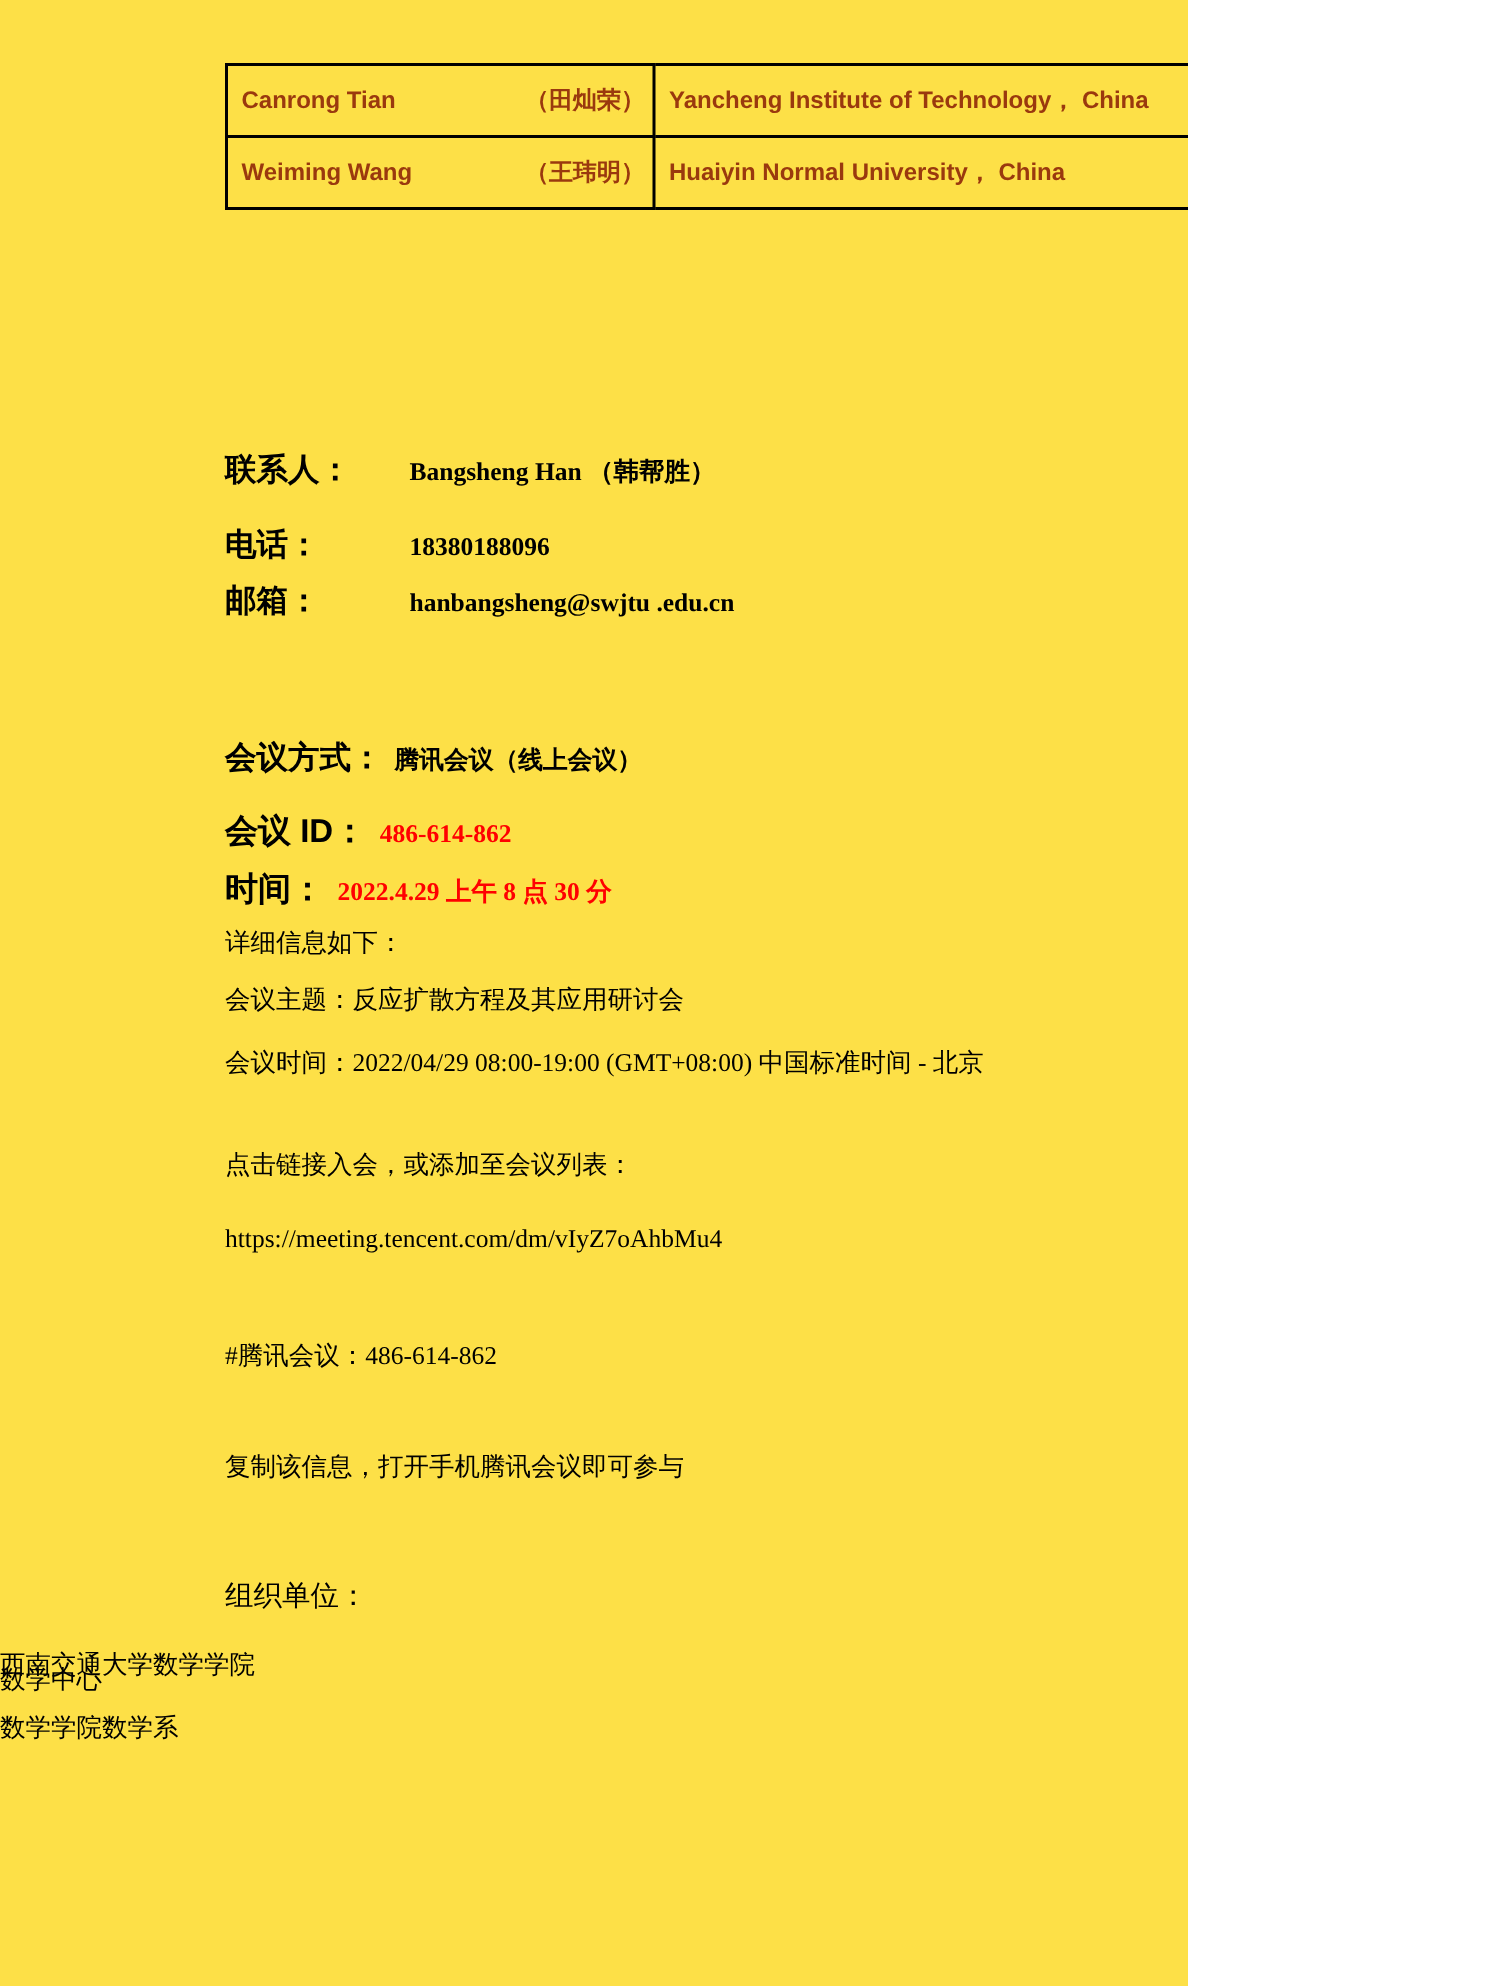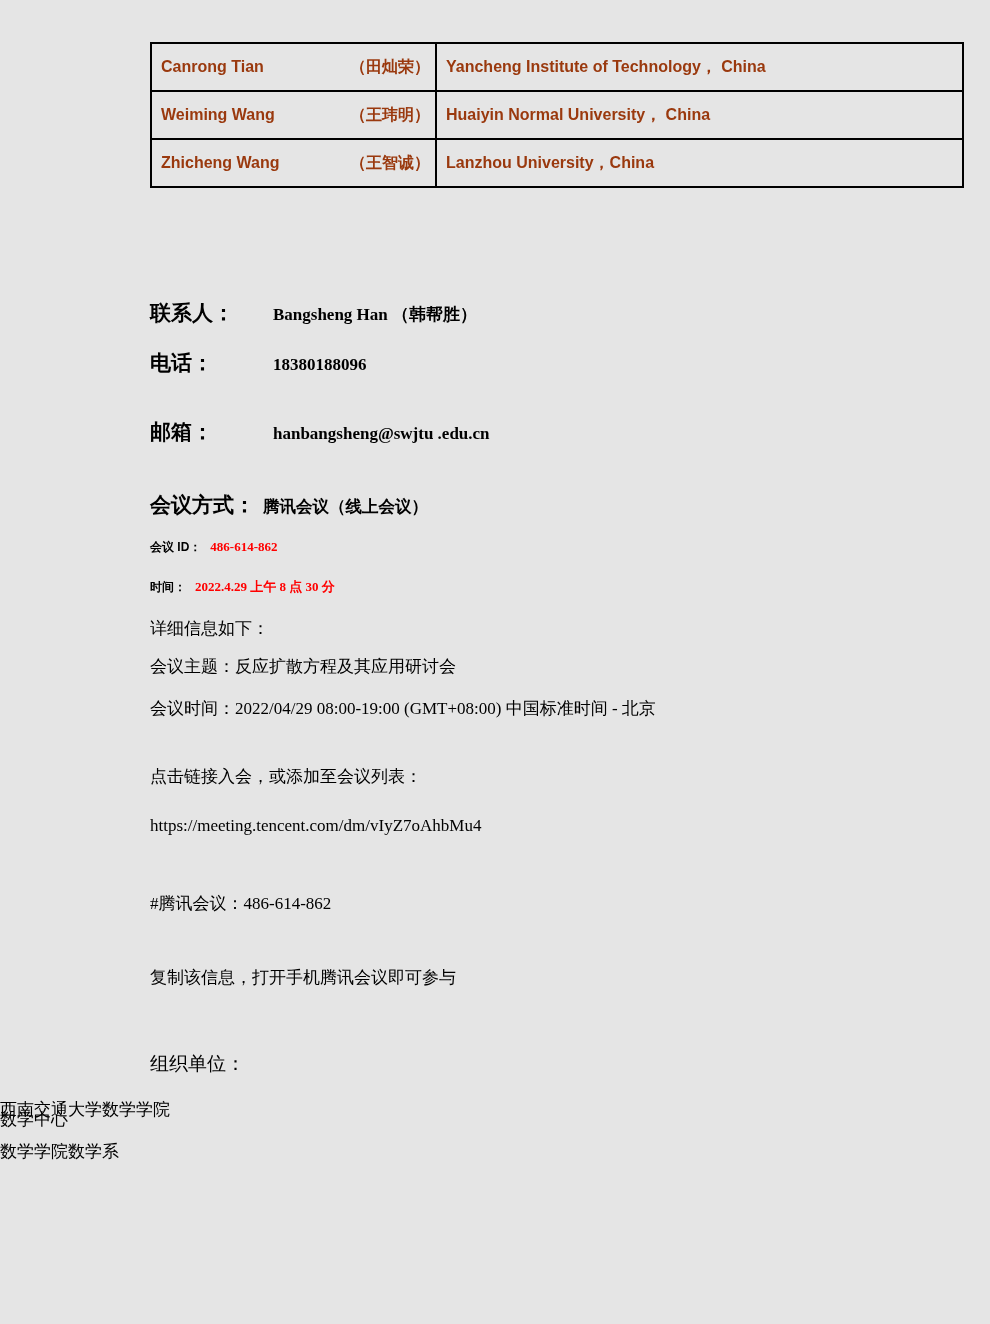--- a/index.html
+++ b/index.html
@@ -4,23 +4,23 @@
 <style>
   :root{
     --table-text:#9a390e;
     --highlight:#ff0000;
     --ink:#000000;
   }
   *{margin:0;padding:0;box-sizing:border-box;}
   html,body{background:#ffffff;}
   .page{
     position:relative;
-    width:990px;
+    width:792px;
     height:1324px;
-    background:#e5e5e5;
+    background:#fde047;
     overflow:hidden;
     color:var(--ink);
   }
   
   .committee-table{
     position:absolute;
     left:150px; top:42px;
     width:814px;
     border-collapse:collapse;
   }
@@ -59,26 +59,26 @@
     display:inline-block;
   }
   .c-value{
     font-family:"Liberation Serif", serif;
     font-weight:700;
     font-size:17px;
   }
   
   .m-label-lg{font-size:21px;}
   .m-value-md{font-size:16.5px;margin-left:8px;}
-  .m-label-md{font-size:12px;}
+  .m-label-md{font-size:22px;}
   .red-value{
     color:var(--highlight);
     font-family:"Liberation Serif", serif;
     font-weight:700;
-    font-size:13px;
+    font-size:17px;
     margin-left:9px;
   }
   .body-line{
     font-family:"Liberation Serif", serif;
     font-size:17px;
     color:var(--ink);
   }
   .org-label{
     font-family:Liberation Sans, sans-serif;
     font-size:19px;
@@ -111,41 +111,32 @@
       </tr>
       <tr>
         <td class="name-cell">
           <div class="name-wrap">
             <span>Weiming Wang</span>
             <span>（王玮明）</span>
           </div>
         </td>
         <td class="aff-cell">Huaiyin Normal University， China</td>
       </tr>
-      <tr>
-        <td class="name-cell">
-          <div class="name-wrap">
-            <span>Zhicheng Wang</span>
-            <span>（王智诚）</span>
-          </div>
-        </td>
-        <td class="aff-cell">Lanzhou University，China</td>
-      </tr>
     </tbody>
   </table>
 
   <div class="line" style="top:299px">
     <span class="c-label">联系人：</span>
     <span class="c-value">Bangsheng Han （韩帮胜）</span>
   </div>
   <div class="line" style="top:349px">
     <span class="c-label">电话：</span>
     <span class="c-value">18380188096</span>
   </div>
-  <div class="line" style="top:418px">
+  <div class="line" style="top:386px">
     <span class="c-label">邮箱：</span>
     <span class="c-value">hanbangsheng@swjtu .edu.cn</span>
   </div>
 
   <div class="line" style="top:491px">
     <span class="sans-b m-label-lg">会议方式：</span>
     <span class="sans-b m-value-md">腾讯会议（线上会议）</span>
   </div>
 
   <div class="line" style="top:539px">

